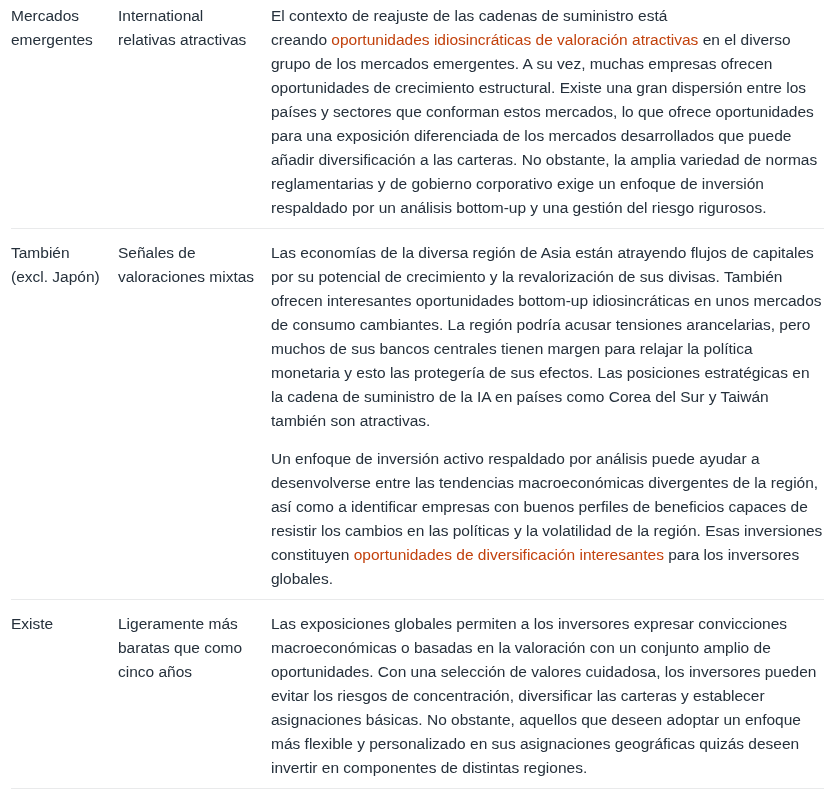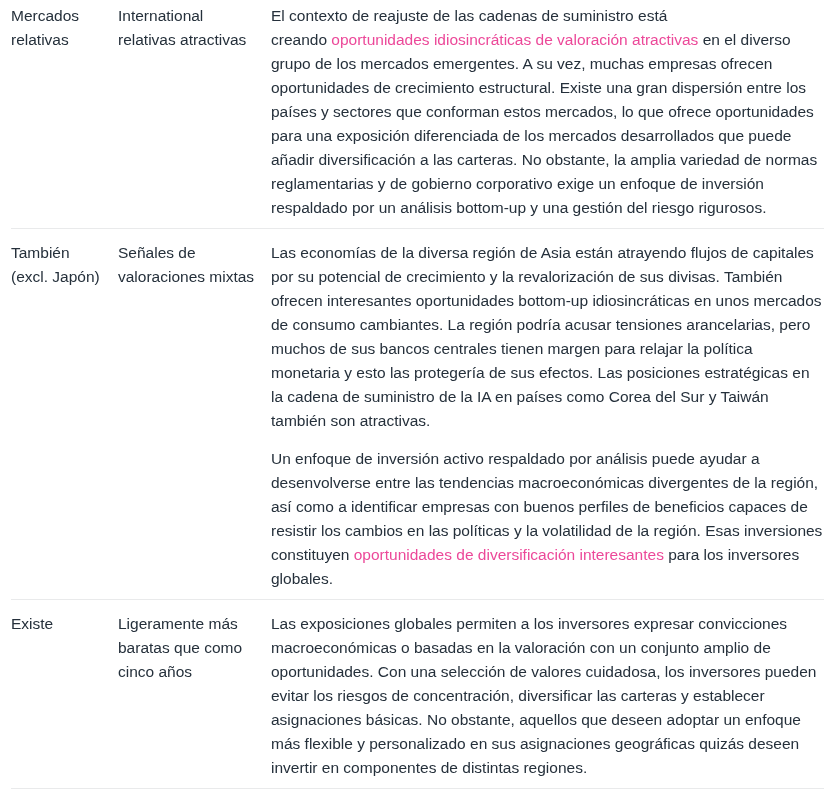--- a/index.html
+++ b/index.html
@@ -34,38 +34,38 @@
   .cell-description .para {
     margin: 0 0 0 0;
   }
   .cell-description .para + .para {
     margin-top: 14px;
   }
   .cell-description {
     padding-bottom: 5px;
   }
   a.inline-link {
-    color: #ec4899;
+    color: #c2410c;
     text-decoration: none;
     cursor: pointer;
   }
   .footer {
     padding: 12px 0 10px 0;
     font-size: 13px;
     line-height: 17px;
     color: #25303b;
   }
 </style>
 </head>
 <body>
 
 <div class="page">
   <div id="rows-container">
       <div class="table-row">
-        <div class="cell-region">Mercados relativas</div>
+        <div class="cell-region">Mercados emergentes</div>
         <div class="cell-valuation">International relativas atractivas</div>
         <div class="cell-description">
           <p class="para"><span>El contexto de reajuste de las cadenas de suministro está</span><br><span>creando </span><a class="inline-link" href="#">oportunidades idiosincráticas de valoración atractivas</a><span> en el diverso grupo de los mercados emergentes. A su vez, muchas empresas ofrecen oportunidades de crecimiento estructural. Existe una gran dispersión entre los países y sectores que conforman estos mercados, lo que ofrece oportunidades para una exposición diferenciada de los mercados desarrollados que puede añadir diversificación a las carteras. No obstante, la amplia variedad de normas reglamentarias y de gobierno corporativo exige un enfoque de inversión respaldado por un análisis bottom-up y una gestión del riesgo rigurosos.</span></p>
         </div>
       </div>
       <div class="table-row">
         <div class="cell-region">También (excl. Japón)</div>
         <div class="cell-valuation">Señales de valoraciones mixtas</div>
         <div class="cell-description">
           <p class="para"><span>Las economías de la diversa región de Asia están atrayendo flujos de capitales por su potencial de crecimiento y la revalorización de sus divisas. También ofrecen interesantes oportunidades bottom-up idiosincráticas en unos mercados de consumo cambiantes. La región podría acusar tensiones arancelarias, pero muchos de sus bancos centrales tienen margen para relajar la política monetaria y esto las protegería de sus efectos. Las posiciones estratégicas en la cadena de suministro de la IA en países como Corea del Sur y Taiwán también son atractivas.</span></p>

